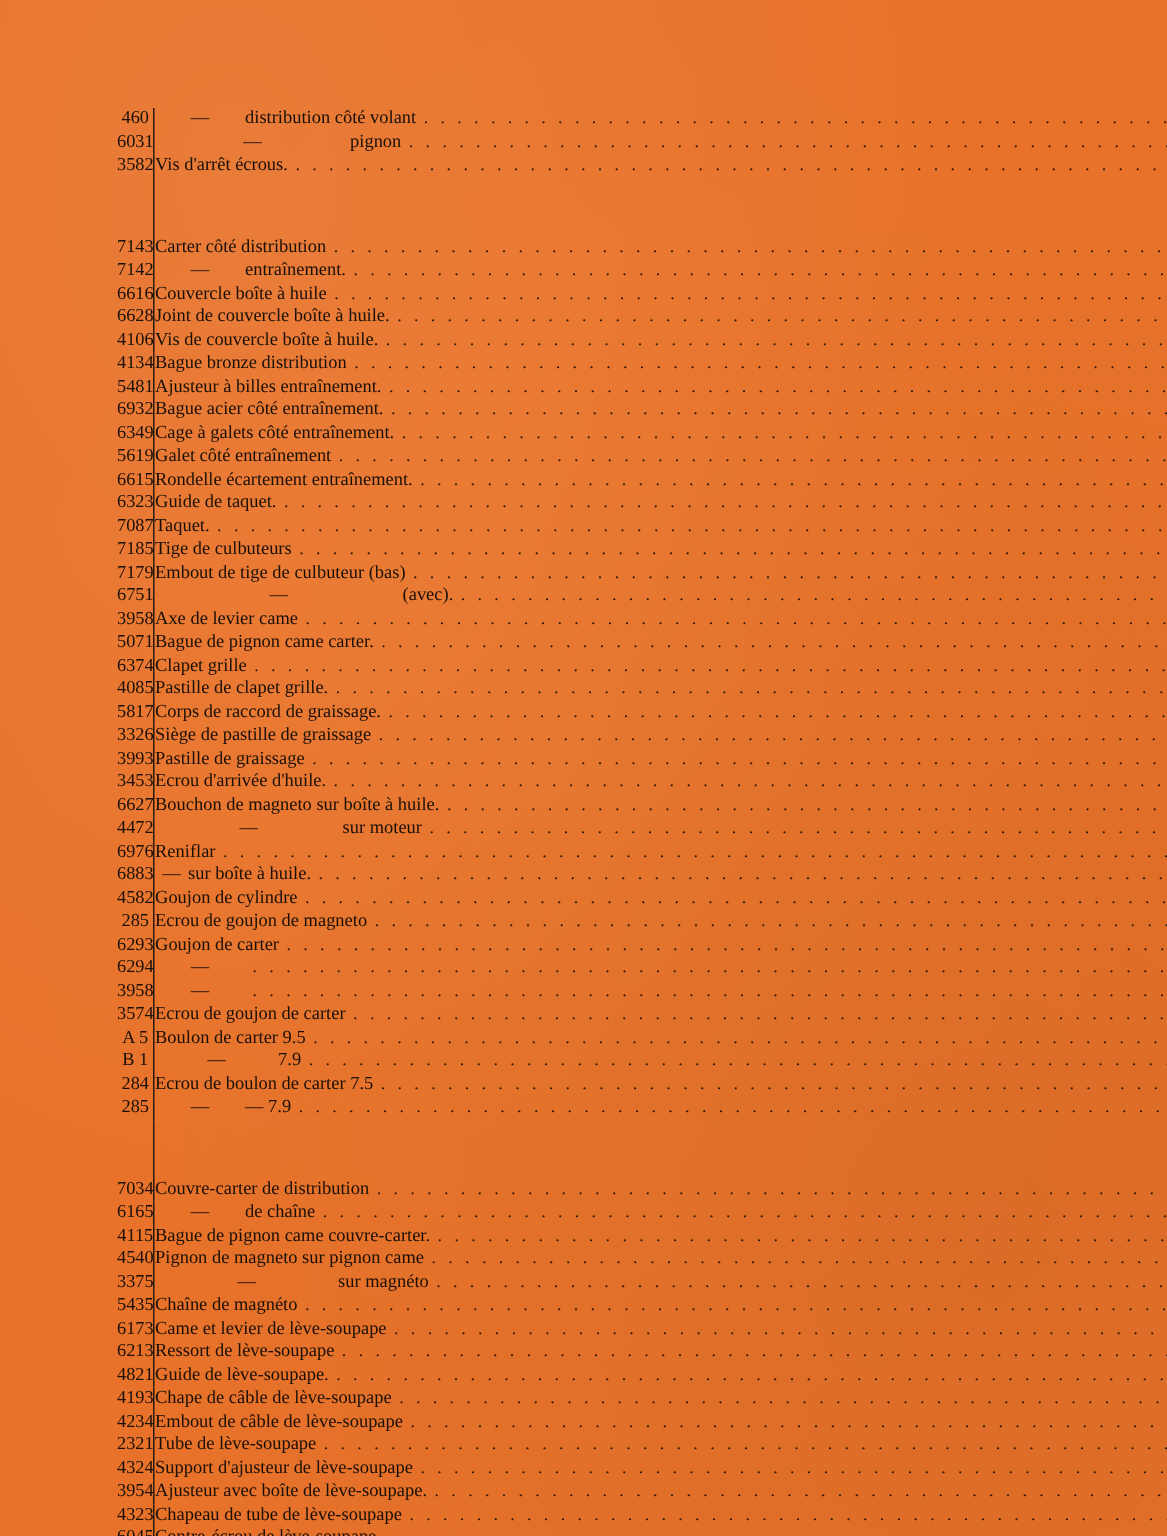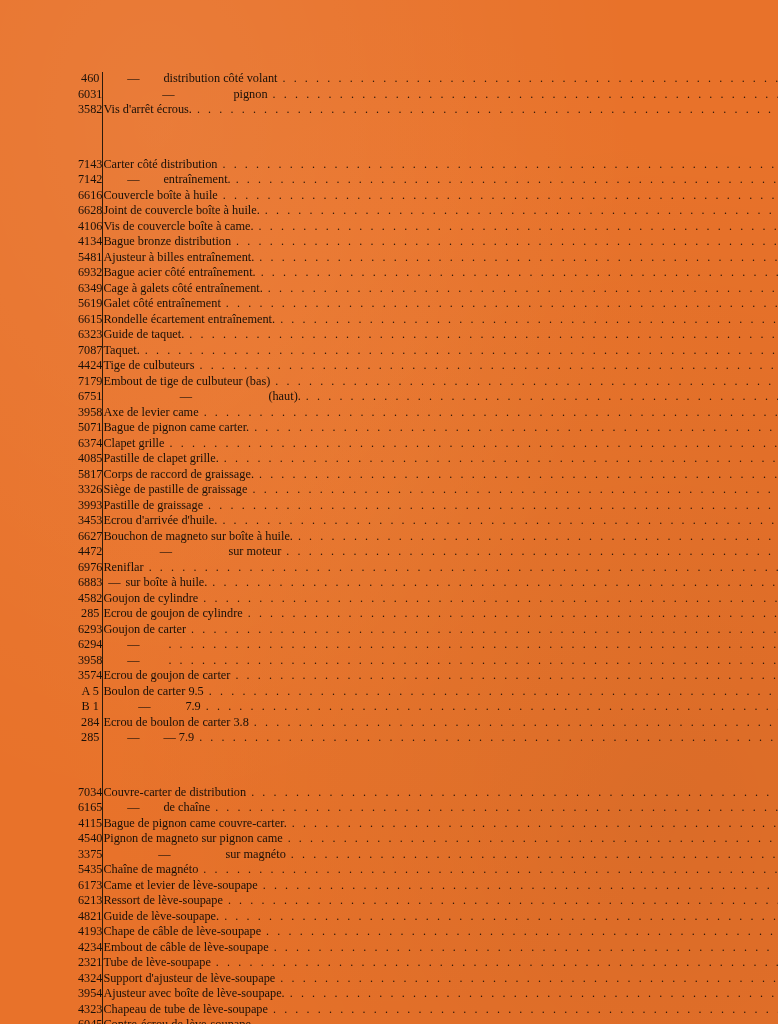--- a/index.html
+++ b/index.html
@@ -175,21 +175,21 @@
               <div class="descwrap">
                 <span class="dtext">Joint de couvercle boîte à huile.</span>
                 <span class="dots">. . . . . . . . . . . . . . . . . . . . . . . . . . . . . . . . . . . . . . . . . . . . . . . . . . . . . . . . . . . . </span>
               </div>
             </td>
           </tr>
           <tr class="row">
             <td class="num">4106</td>
             <td class="desc">
               <div class="descwrap">
-                <span class="dtext">Vis de couvercle boîte à came.</span>
+                <span class="dtext">Vis de couvercle boîte à huile.</span>
                 <span class="dots">. . . . . . . . . . . . . . . . . . . . . . . . . . . . . . . . . . . . . . . . . . . . . . . . . . . . . . . . . . . . </span>
               </div>
             </td>
           </tr>
           <tr class="row">
             <td class="num">4134</td>
             <td class="desc">
               <div class="descwrap">
                 <span class="dtext">Bague bronze distribution</span>
                 <span class="dots">. . . . . . . . . . . . . . . . . . . . . . . . . . . . . . . . . . . . . . . . . . . . . . . . . . . . . . . . . . . . </span>
@@ -253,21 +253,21 @@
           <tr class="row">
             <td class="num">7087</td>
             <td class="desc">
               <div class="descwrap">
                 <span class="dtext">Taquet.</span>
                 <span class="dots">. . . . . . . . . . . . . . . . . . . . . . . . . . . . . . . . . . . . . . . . . . . . . . . . . . . . . . . . . . . . </span>
               </div>
             </td>
           </tr>
           <tr class="row">
-            <td class="num">4424</td>
+            <td class="num">7185</td>
             <td class="desc">
               <div class="descwrap">
                 <span class="dtext">Tige de culbuteurs</span>
                 <span class="dots">. . . . . . . . . . . . . . . . . . . . . . . . . . . . . . . . . . . . . . . . . . . . . . . . . . . . . . . . . . . . </span>
               </div>
             </td>
           </tr>
           <tr class="row">
             <td class="num">7179</td>
             <td class="desc">
@@ -275,21 +275,21 @@
                 <span class="dtext">Embout de tige de culbuteur (bas)</span>
                 <span class="dots">. . . . . . . . . . . . . . . . . . . . . . . . . . . . . . . . . . . . . . . . . . . . . . . . . . . . . . . . . . . . </span>
               </div>
             </td>
           </tr>
           <tr class="row">
             <td class="num">6751</td>
             <td class="desc">
               <div class="descwrap">
                 <span class="dash-ind" style="width:165px">—</span>
-                <span class="dtext">(haut).</span>
+                <span class="dtext">(avec).</span>
                 <span class="dots">. . . . . . . . . . . . . . . . . . . . . . . . . . . . . . . . . . . . . . . . . . . . . . . . . . . . . . . . . . . . </span>
               </div>
             </td>
           </tr>
           <tr class="row">
             <td class="num">3958</td>
             <td class="desc">
               <div class="descwrap">
                 <span class="dtext">Axe de levier came</span>
                 <span class="dots">. . . . . . . . . . . . . . . . . . . . . . . . . . . . . . . . . . . . . . . . . . . . . . . . . . . . . . . . . . . . </span>
@@ -403,21 +403,21 @@
               <div class="descwrap">
                 <span class="dtext">Goujon de cylindre</span>
                 <span class="dots">. . . . . . . . . . . . . . . . . . . . . . . . . . . . . . . . . . . . . . . . . . . . . . . . . . . . . . . . . . . . </span>
               </div>
             </td>
           </tr>
           <tr class="row">
             <td class="num">285</td>
             <td class="desc">
               <div class="descwrap">
-                <span class="dtext">Ecrou de goujon de cylindre</span>
+                <span class="dtext">Ecrou de goujon de magneto</span>
                 <span class="dots">. . . . . . . . . . . . . . . . . . . . . . . . . . . . . . . . . . . . . . . . . . . . . . . . . . . . . . . . . . . . </span>
               </div>
             </td>
           </tr>
           <tr class="row">
             <td class="num">6293</td>
             <td class="desc">
               <div class="descwrap">
                 <span class="dtext">Goujon de carter</span>
                 <span class="dots">. . . . . . . . . . . . . . . . . . . . . . . . . . . . . . . . . . . . . . . . . . . . . . . . . . . . . . . . . . . . </span>
@@ -469,21 +469,21 @@
                 <span class="dash-ind" style="width:82px">—</span>
                 <span class="dtext">7.9</span>
                 <span class="dots">. . . . . . . . . . . . . . . . . . . . . . . . . . . . . . . . . . . . . . . . . . . . . . . . . . . . . . . . . . . . </span>
               </div>
             </td>
           </tr>
           <tr class="row">
             <td class="num">284</td>
             <td class="desc">
               <div class="descwrap">
-                <span class="dtext">Ecrou de boulon de carter 3.8</span>
+                <span class="dtext">Ecrou de boulon de carter 7.5</span>
                 <span class="dots">. . . . . . . . . . . . . . . . . . . . . . . . . . . . . . . . . . . . . . . . . . . . . . . . . . . . . . . . . . . . </span>
               </div>
             </td>
           </tr>
           <tr class="row">
             <td class="num">285</td>
             <td class="desc">
               <div class="descwrap">
                 <span class="dash-ind" style="width:60px">—</span>
                 <span class="dtext">—            7.9</span>

